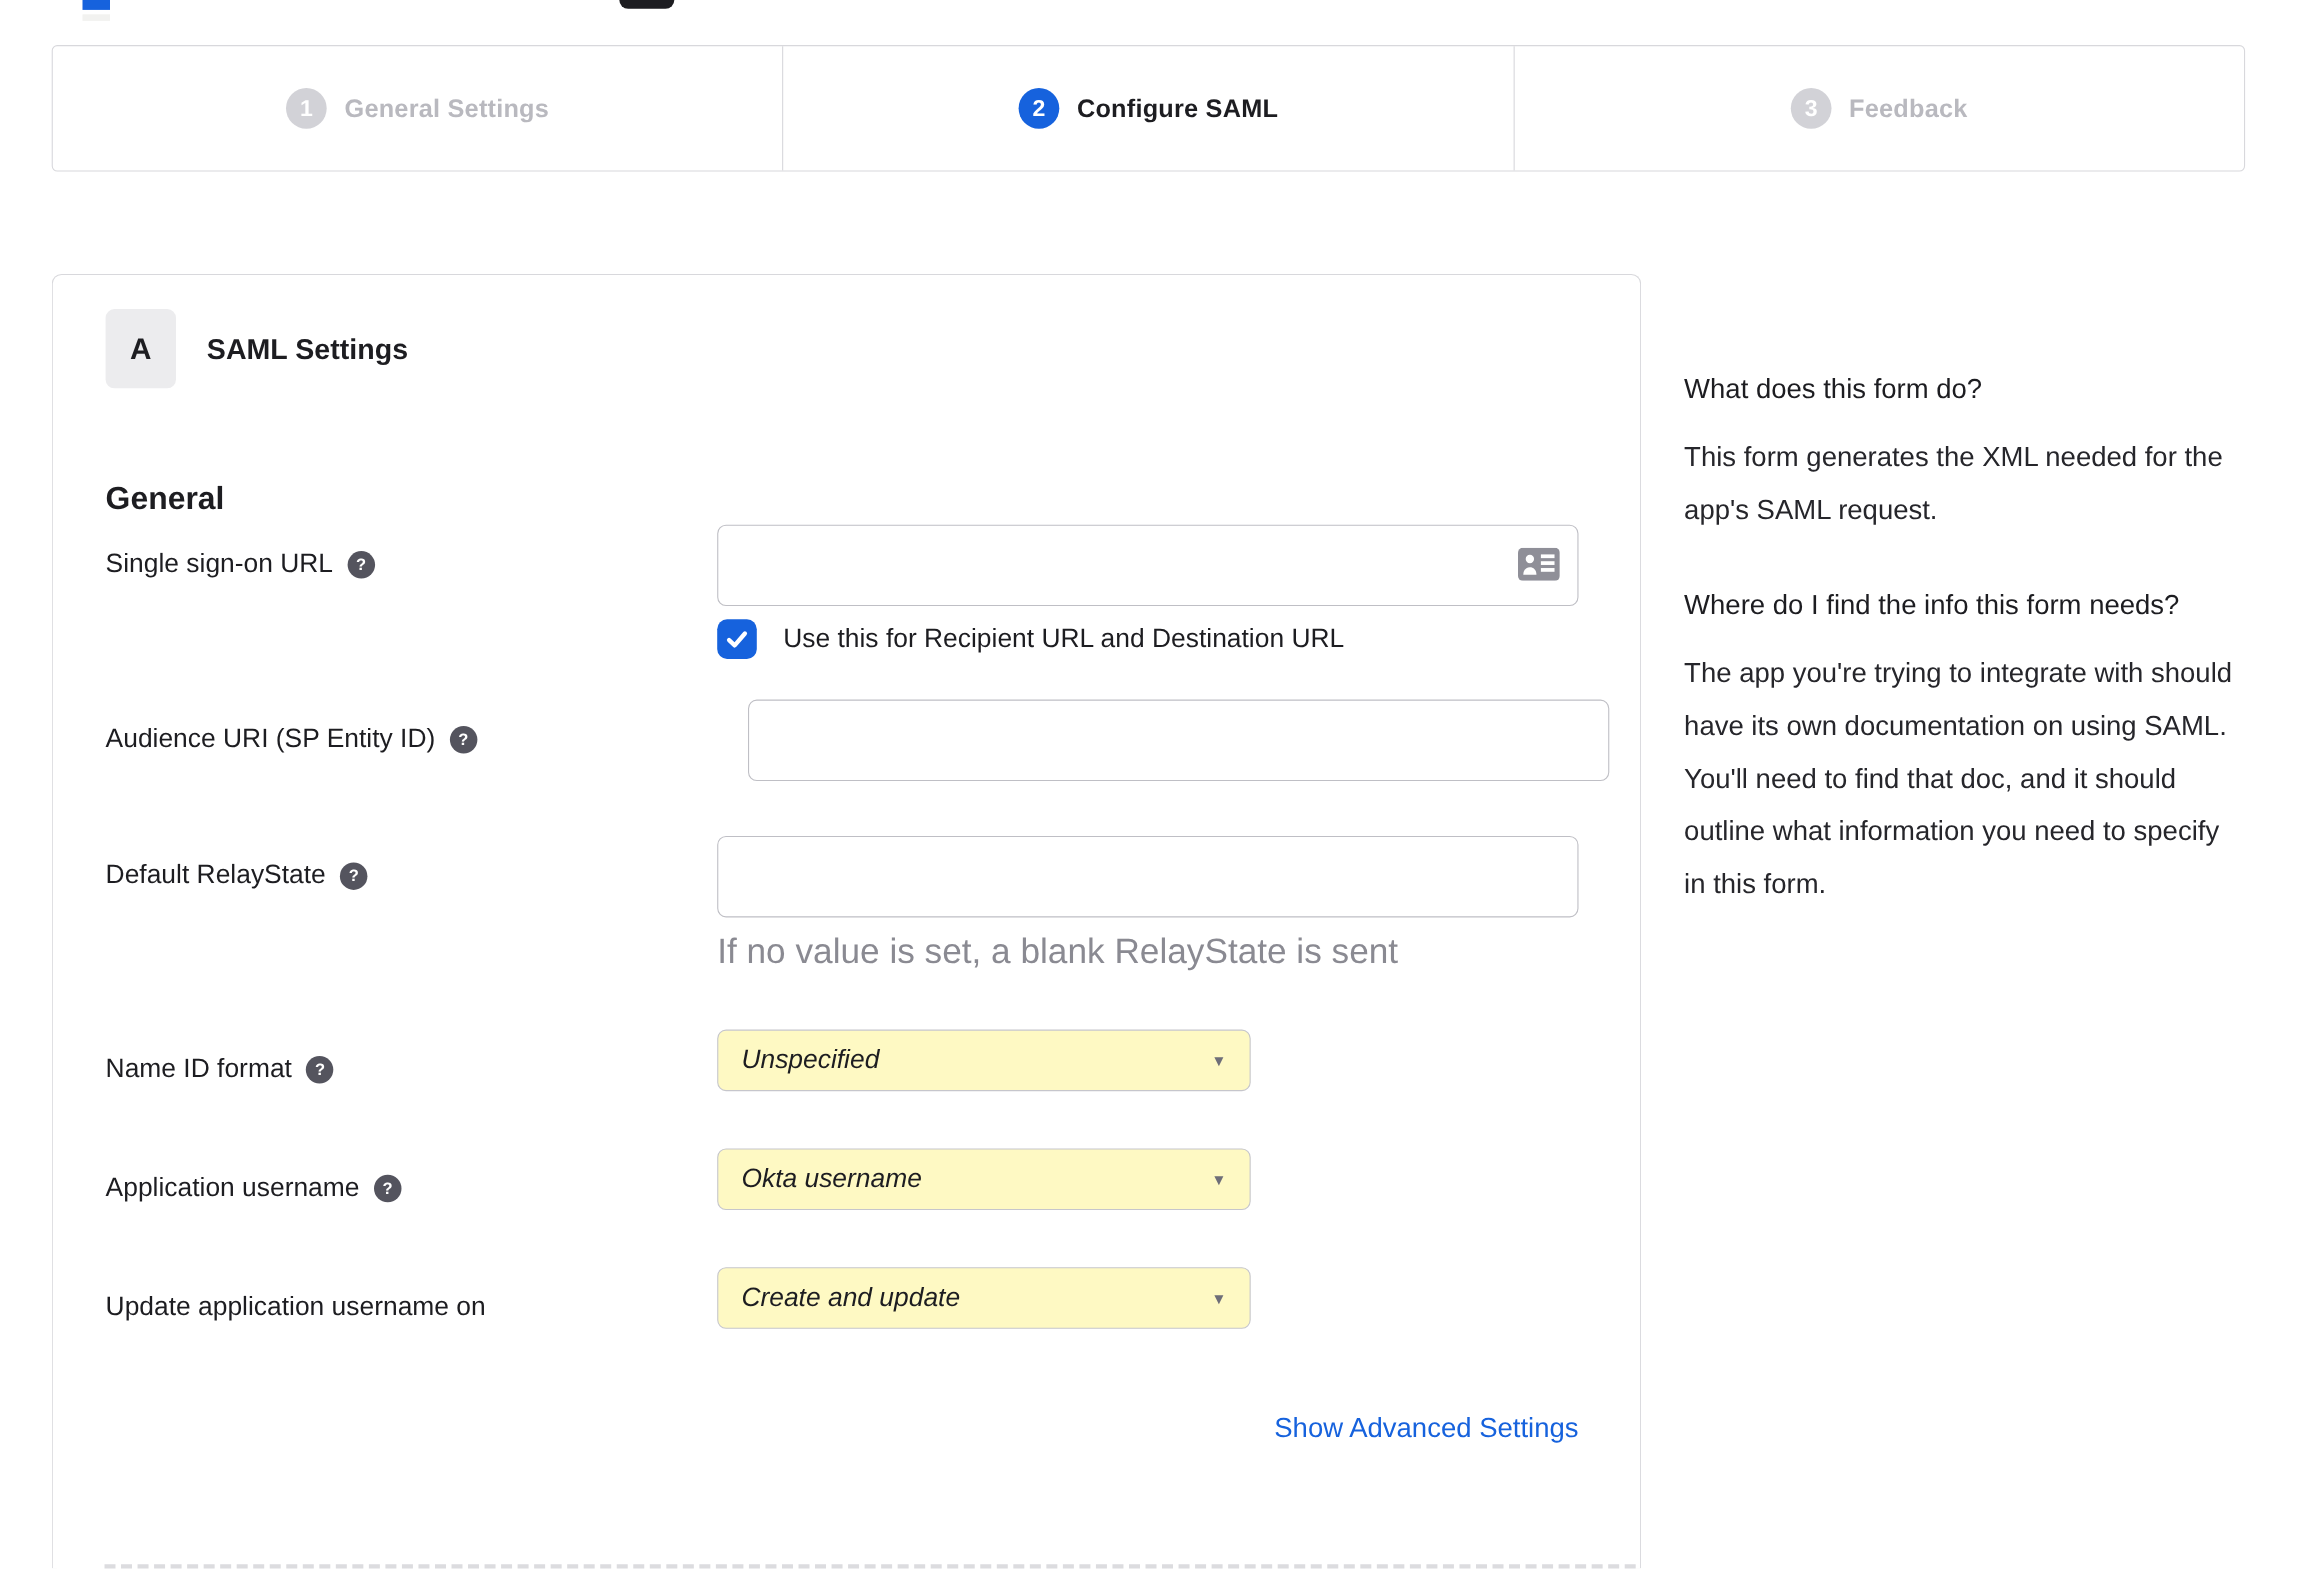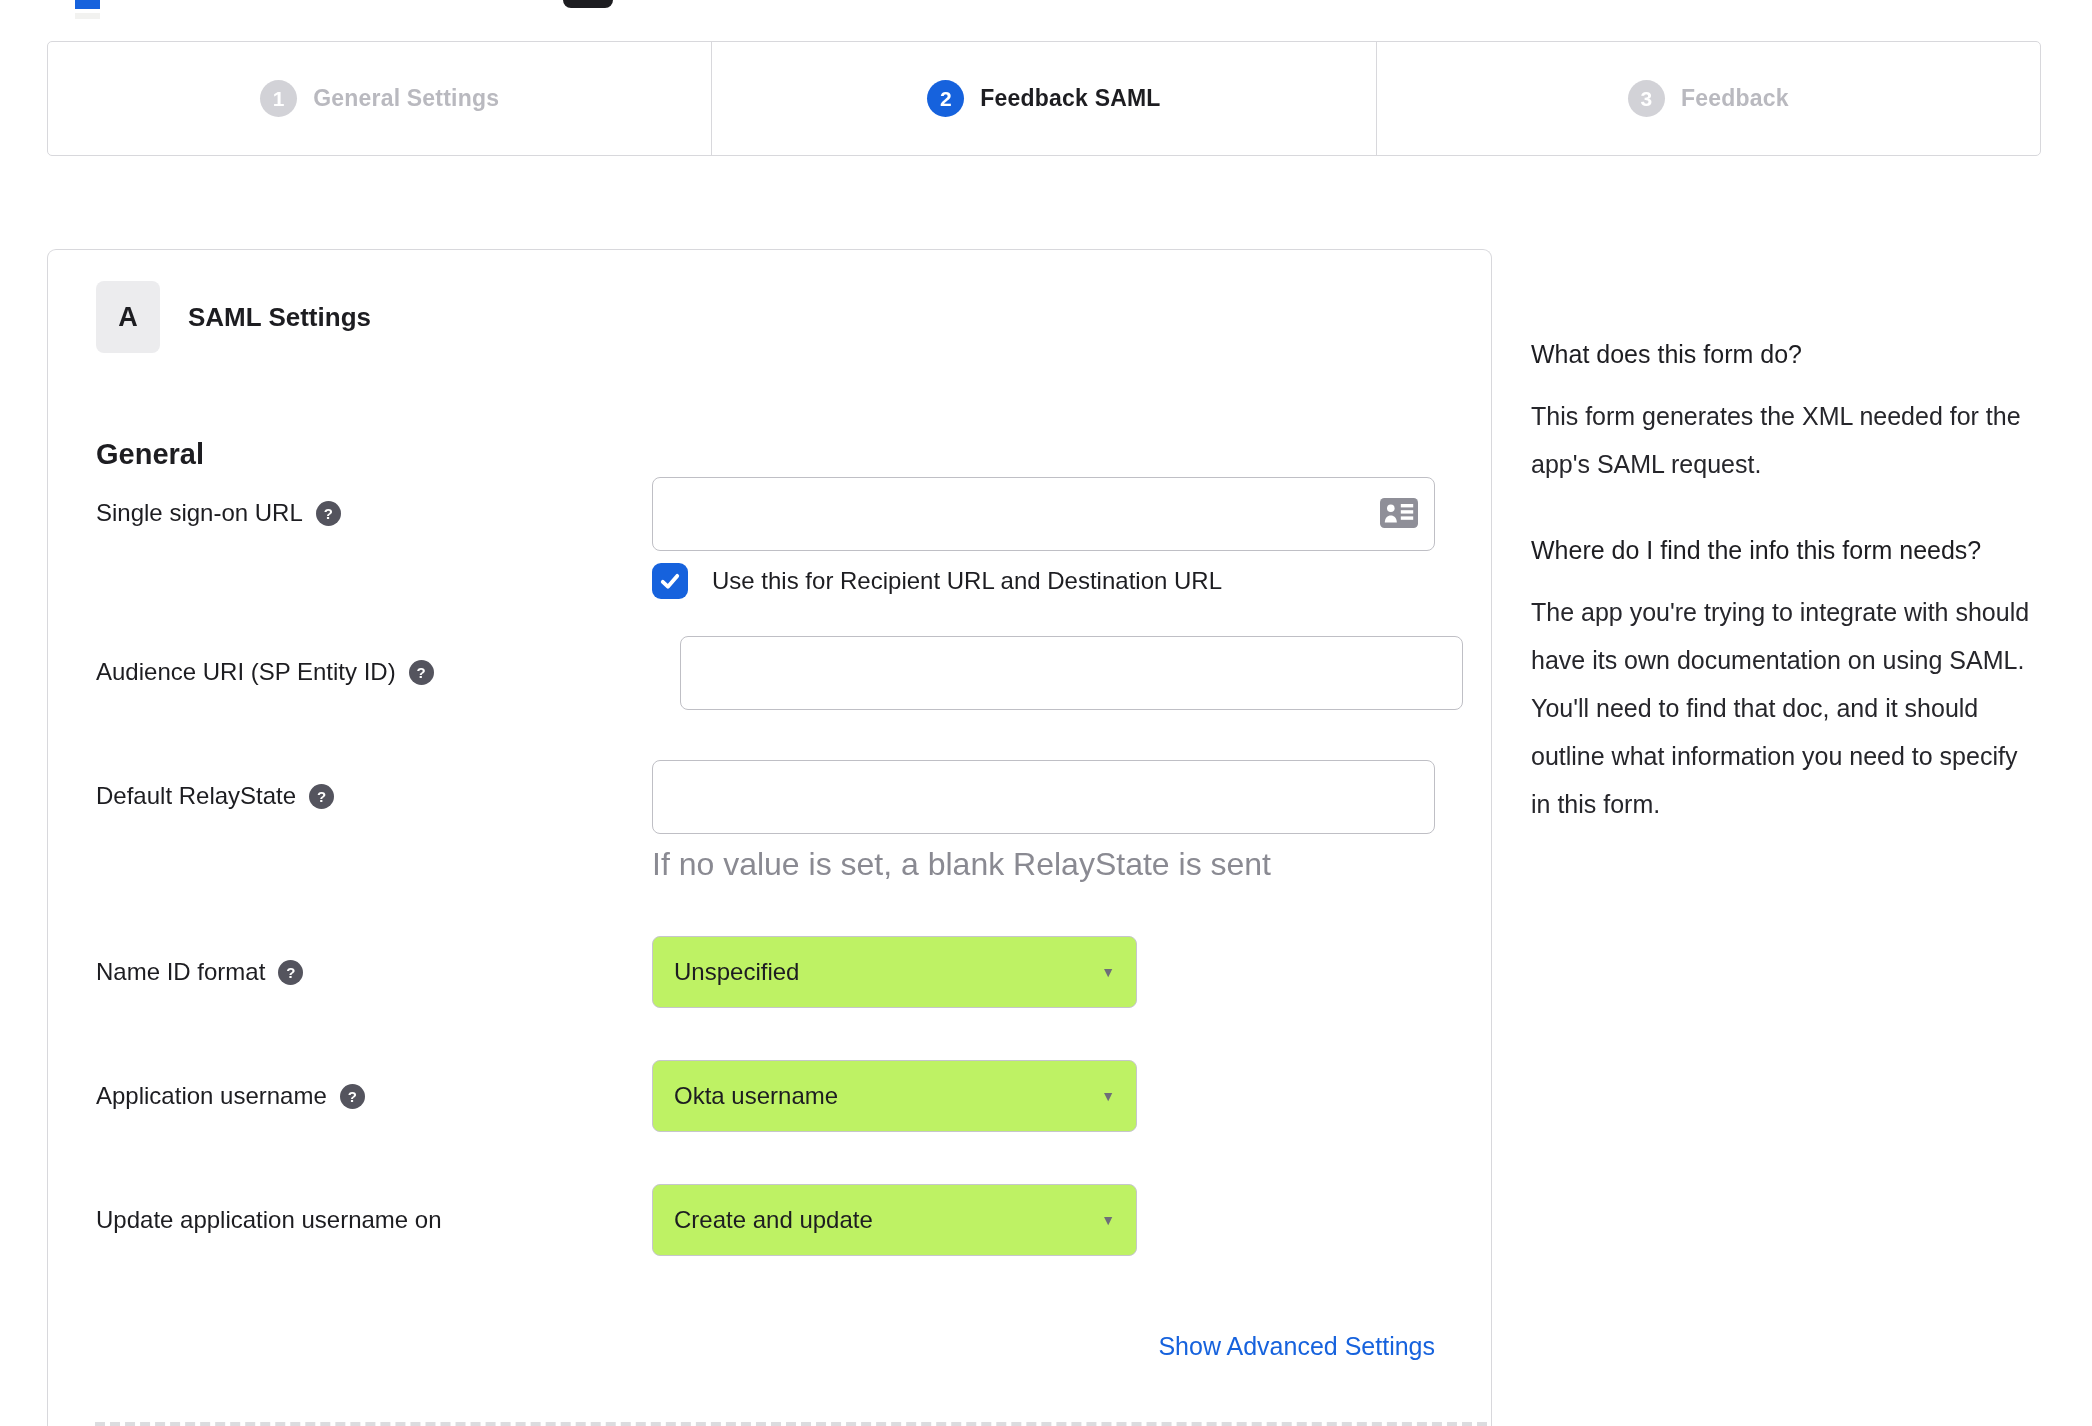--- a/index.html
+++ b/index.html
@@ -85,24 +85,24 @@
   .checkbox {
     width: 36px; height: 36px; border-radius: 9px;
     background: #1662dd; display: flex; align-items: center; justify-content: center;
     cursor: pointer; flex: none;
   }
   .check-label { font-size: 24px; margin-left: 24px; }
 
   .helper { font-size: 32px; color: #8a8a92; margin-top: 12px; height: 30px; }
 
   .select {
-    width: 485px; height: 72px;
+    width: 485px; height: 56px;
     border: 1px solid #c6c6cc; border-radius: 8px;
     display: flex; align-items: center; justify-content: space-between;
-    padding: 0 21px; font-size: 24px; background: #bef264; cursor: pointer;
+    padding: 0 21px; font-size: 24px; background: #fef9c3; cursor: pointer; font-style: italic;
   }
   .select .caret { font-size: 14px; color: #6e6e78; }
 
   .mb-row1 { margin-bottom: 37px; }
   .mb-row2 { margin-bottom: 50px; gap: 28px; }
   .mb-row3 { margin-bottom: 60px; }
   .mb-row45 { margin-bottom: 52px; }
 
   .advanced-row { display: flex; justify-content: flex-end; margin-top: 76px; text-align: right; }
   .link { color: #1662dd; font-size: 25px; font-weight: 500; text-decoration: none; cursor: pointer; }
@@ -124,21 +124,21 @@
 <div class="frag-blue-sub"></div>
 <div class="frag-dark"></div>
 
 <div class="stepper">
   <div class="step">
     <span class="step-circle">1</span>
     <span class="step-label">General Settings</span>
   </div>
   <div class="step active">
     <span class="step-circle">2</span>
-    <span class="step-label">Feedback SAML</span>
+    <span class="step-label">Configure SAML</span>
   </div>
   <div class="step">
     <span class="step-circle">3</span>
     <span class="step-label">Feedback</span>
   </div>
 </div>
 
 <div class="panel">
 
   <div class="badge-row">

